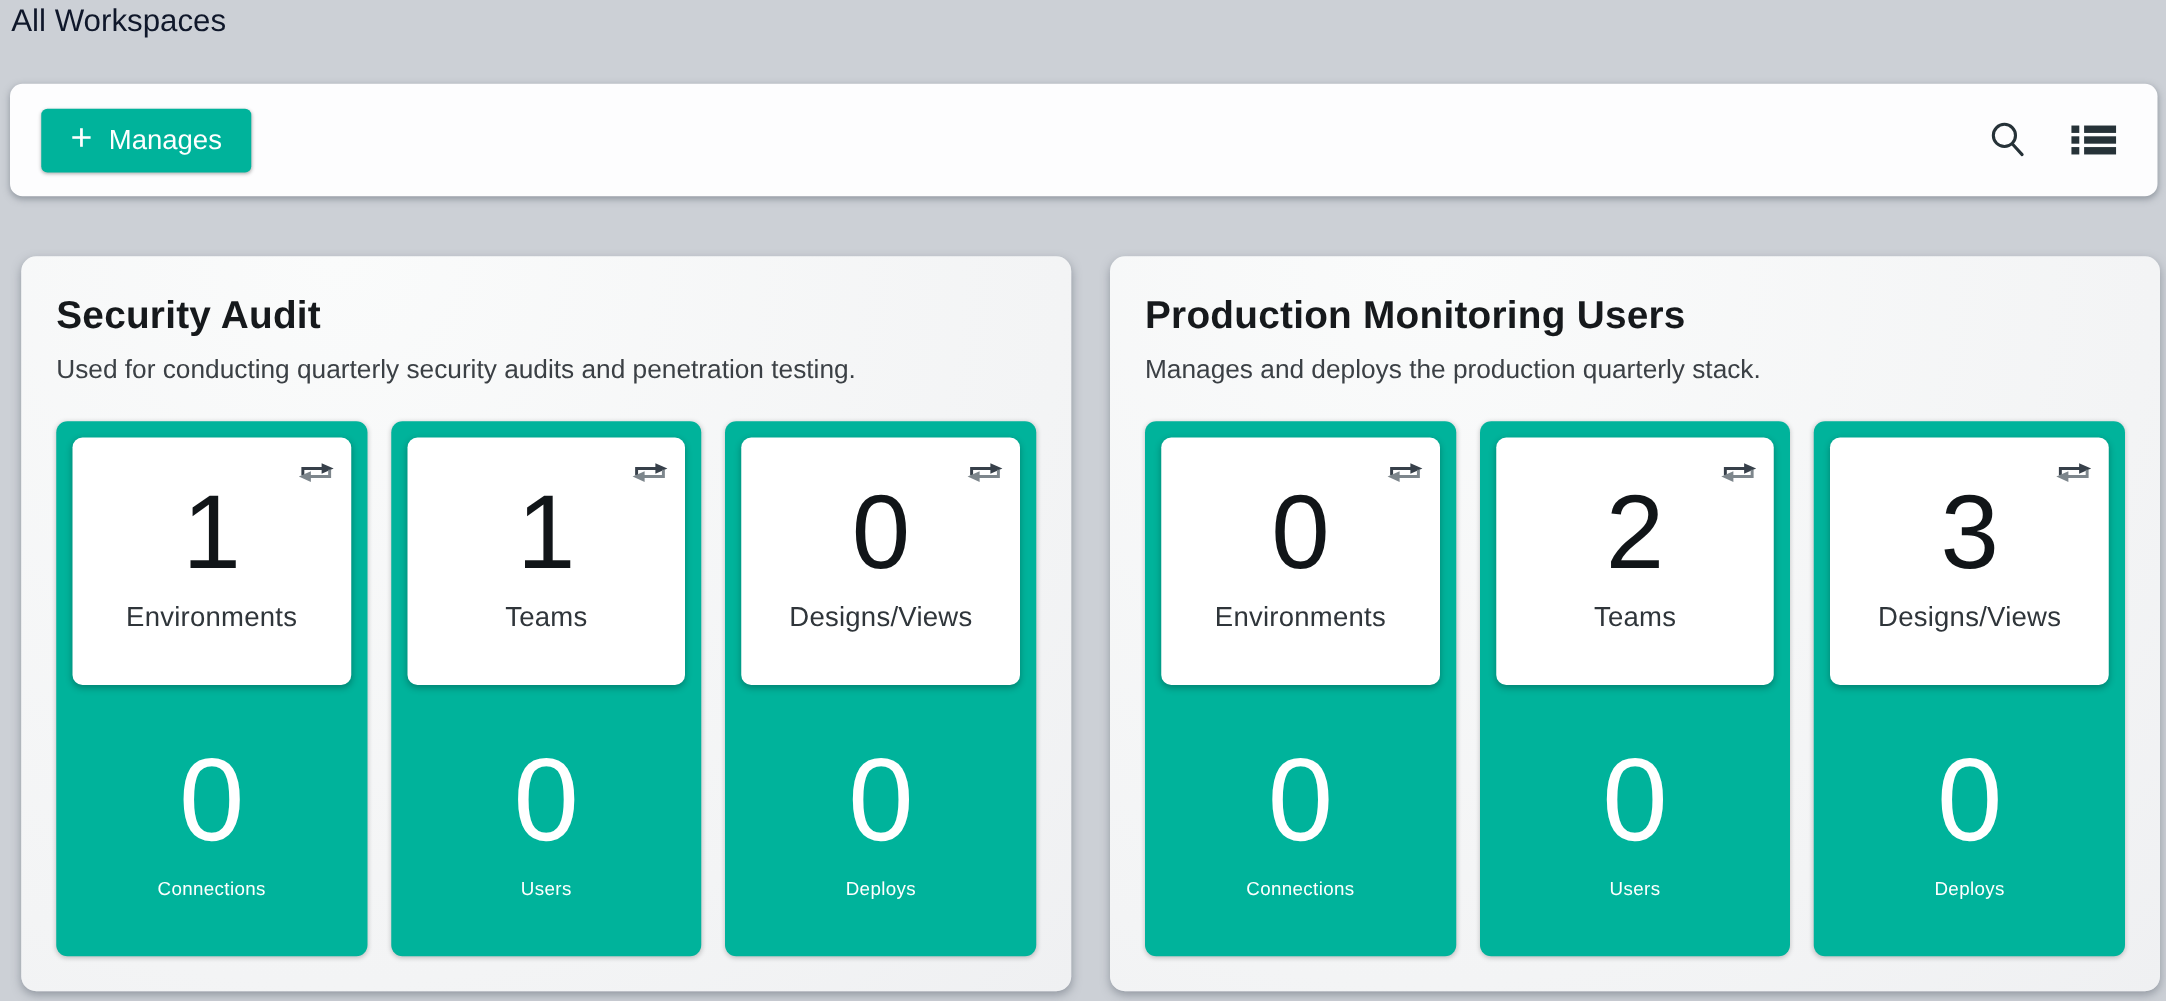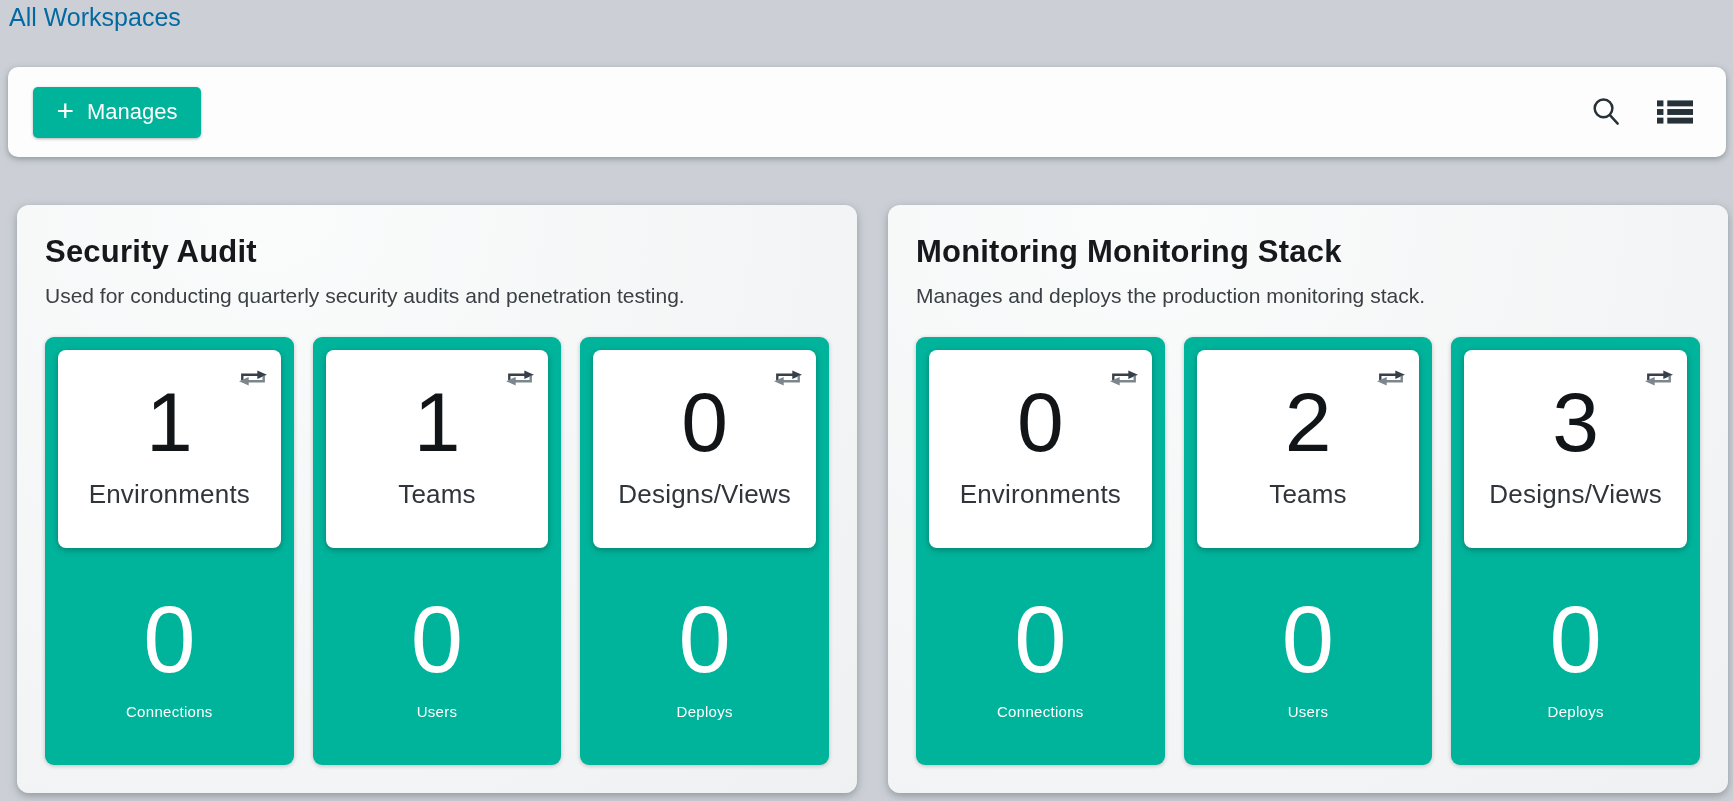--- a/index.html
+++ b/index.html
@@ -7,21 +7,21 @@
   body {
     background:#ccd0d6;
     font-family:"Liberation Sans", sans-serif;
     position:relative;
     color:#1d2226;
   }
 
   
   .app-header {
     position:absolute; top:3px; left:9px;
-    font-size:25px; color:#0369a1; font-weight:400;
+    font-size:25px; color:#0f172a; font-weight:400;
   }
 
   
   .toolbar {
     position:absolute; left:8px; top:67px;
     width:1718px; height:90px;
     background:#fdfdfe; border-radius:10px;
     box-shadow:0 2px 6px rgba(90,98,110,.55);
     display:flex; align-items:center;
     padding:0 33px 0 25px;
@@ -65,21 +65,21 @@
     box-shadow:0 1px 4px rgba(0,0,0,.22);
     cursor:pointer;
   }
   .tile-top {
     background:#fff; border-radius:8px; height:198px;
     position:relative;
     display:flex; flex-direction:column; align-items:center; justify-content:center;
     box-shadow:0 2px 6px rgba(0,0,0,.28);
   }
   .tile-top-value { font-size:84px; line-height:.95; color:#111518; font-weight:400; margin-top:-4px; }
-  .tile-top-label { font-size:26px; color:#2f353a; margin-top:16px; letter-spacing:.2px;text-align:center; }
+  .tile-top-label { font-size:22px; color:#2f353a; margin-top:16px; letter-spacing:.2px;text-align:center; }
   .swap-icon { position:absolute; top:16px; right:13px; }
 
   .tile-bottom {
     flex:1; display:flex; flex-direction:column; align-items:center; justify-content:center;
     color:#fff;
   }
   .tile-bottom-value { font-size:94px; line-height:1; font-weight:400; }
   .tile-bottom-label { font-size:15px; margin-top:16px; letter-spacing:.3px; }
 
   :root { --teal:#00B39B; }
@@ -176,22 +176,22 @@
         <div class="tile-bottom">
           <div class="tile-bottom-value">0</div>
           <div class="tile-bottom-label">Deploys</div>
         </div>
       </div>
 
     </div>
   </div>
 
   <div class="ws-card">
-    <div class="ws-title">Monitoring Monitoring Stack</div>
-    <div class="ws-desc">Manages and deploys the production monitoring stack.</div>
+    <div class="ws-title">Production Monitoring Users</div>
+    <div class="ws-desc">Manages and deploys the production quarterly stack.</div>
     <div class="tiles">
 
       <div class="tile">
         <div class="tile-top">
           <span class="swap-icon">
             <svg width="30" height="24" viewBox="0 0 28 22" fill="none">
               <path d="M4 13 L4 8 L19 8" stroke="#37404A" stroke-width="2.2"></path>
               <polygon points="18,4 27,8 18,12" fill="#37404A"></polygon>
               <path d="M24 9 L24 14 L9 14" stroke="#7D868C" stroke-width="2.2"></path>
               <polygon points="10,10 1,14 10,18" fill="#7D868C"></polygon>

